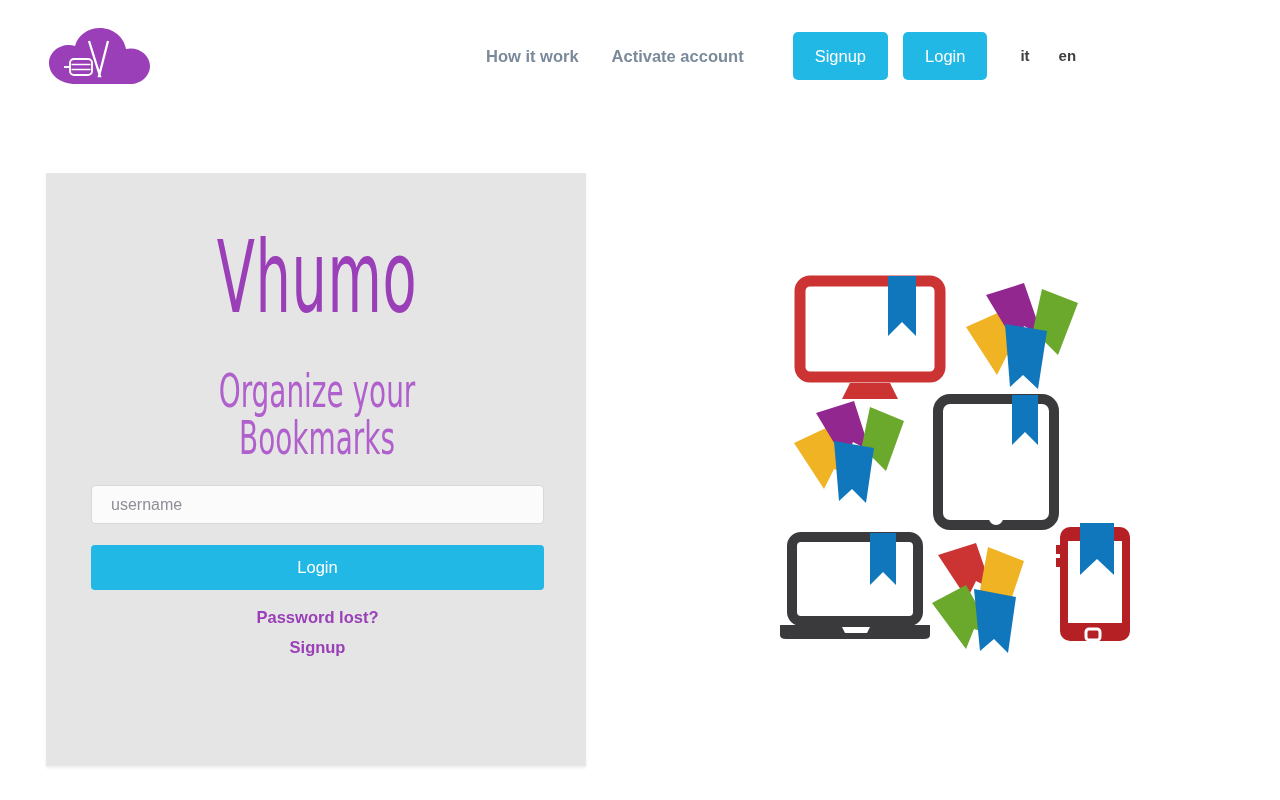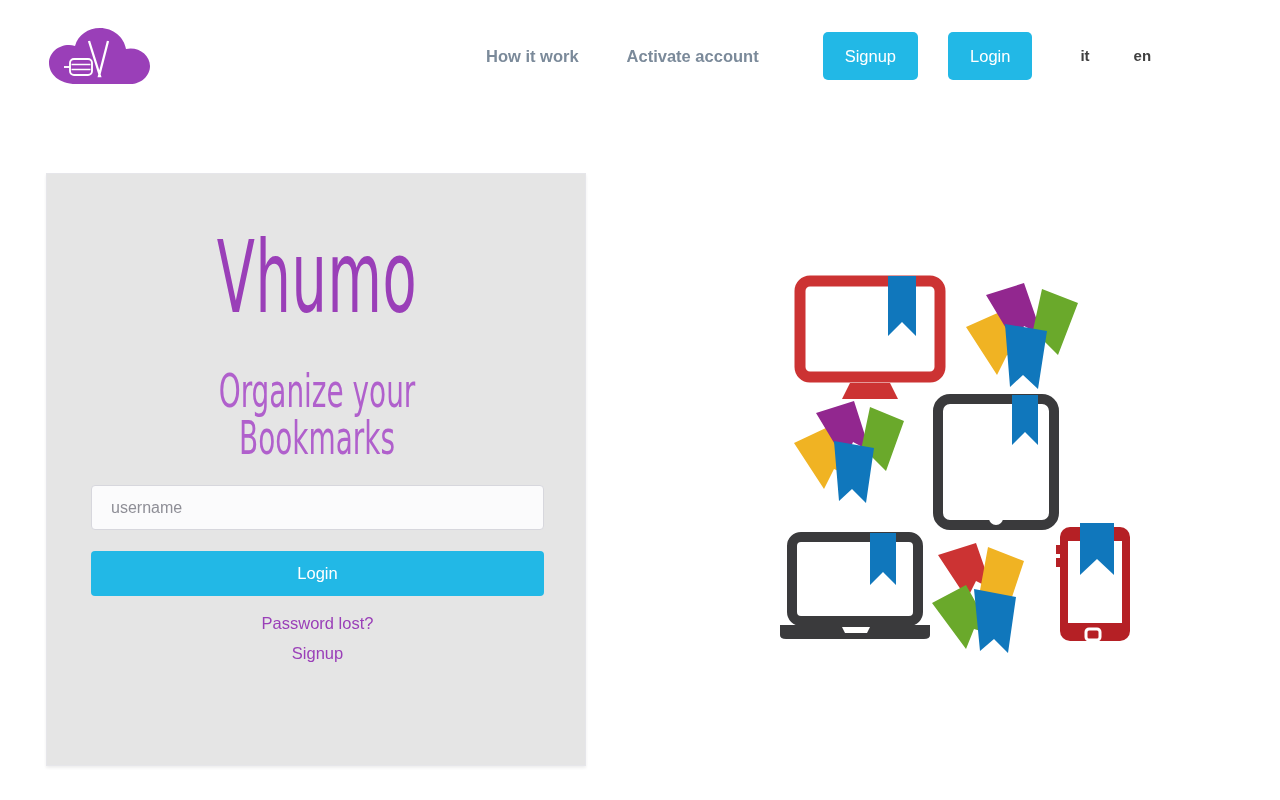--- a/index.html
+++ b/index.html
@@ -24,21 +24,21 @@
     left: 46px; top: 26px;
     width: 106px; height: 62px;
   }
 
   .nav {
     position: absolute;
     left: 470px; top: 30px;
     height: 52px;
     display: flex;
     align-items: center;
-    gap: 16px;
+    gap: 1px;
   }
   .nav-link {
     color: #7b8a9a;
     font-size: 16.5px;
     font-weight: bold;
     text-decoration: none;
     padding: 0 16px;
     line-height: 52px;
     white-space: nowrap;
     cursor: pointer;
@@ -109,21 +109,21 @@
   }
 
   .form {
     position: absolute;
     left: 44px; top: 311px;
     width: 453px;
   }
   .field {
     display: block;
     width: 453px;
-    height: 45px;
+    height: 39px;
     background: #fbfbfc;
     border: 1px solid #d7d7dd;
     border-radius: 4px;
     padding: 0 19px;
     font-size: 16px;
     color: #555;
     font-family: "Liberation Sans", sans-serif;
     outline: none;
     margin-bottom: 21px;
   }
@@ -139,20 +139,21 @@
     border-radius: 4px;
     font-size: 16.5px;
     font-family: "Liberation Sans", sans-serif;
     cursor: pointer;
   }
 
   .card-links {
     margin-top: 12px;
     width: 453px;
     text-align: center;
+    font-weight: bold;
   }
   .card-link {
     display: block;
     color: #9a3fb8;
     font-size: 16.5px;
     text-decoration: none;
     line-height: 30px;
     cursor: pointer;
   }
 

